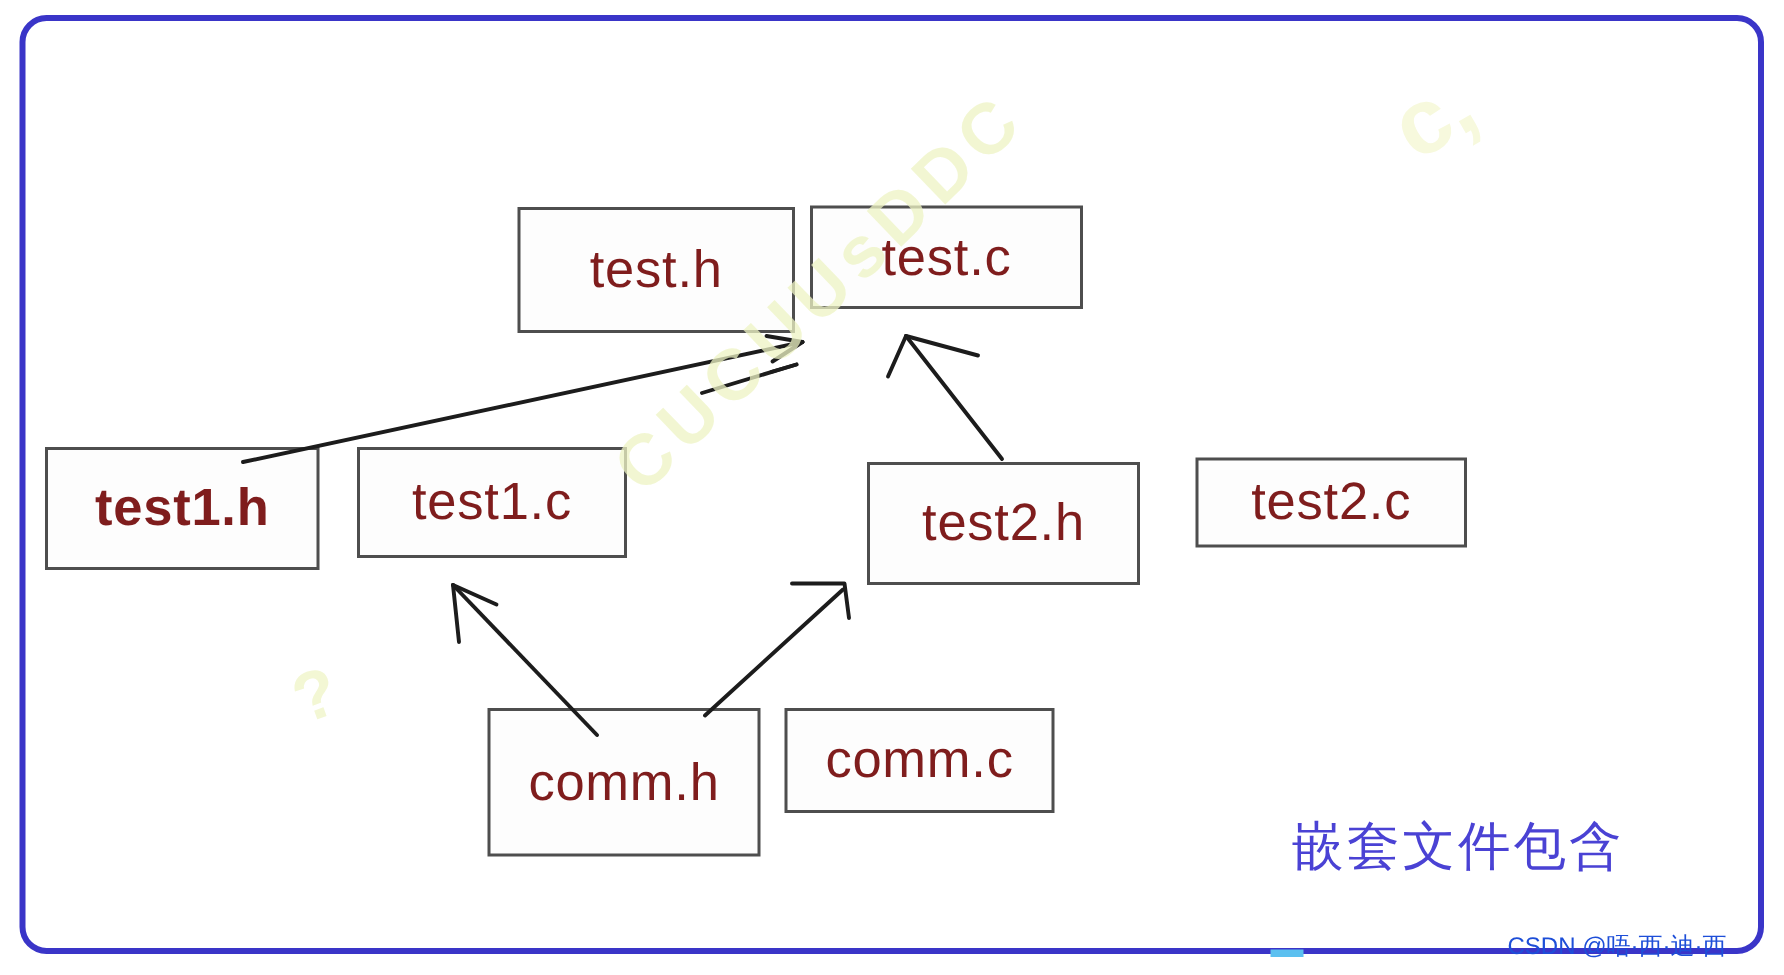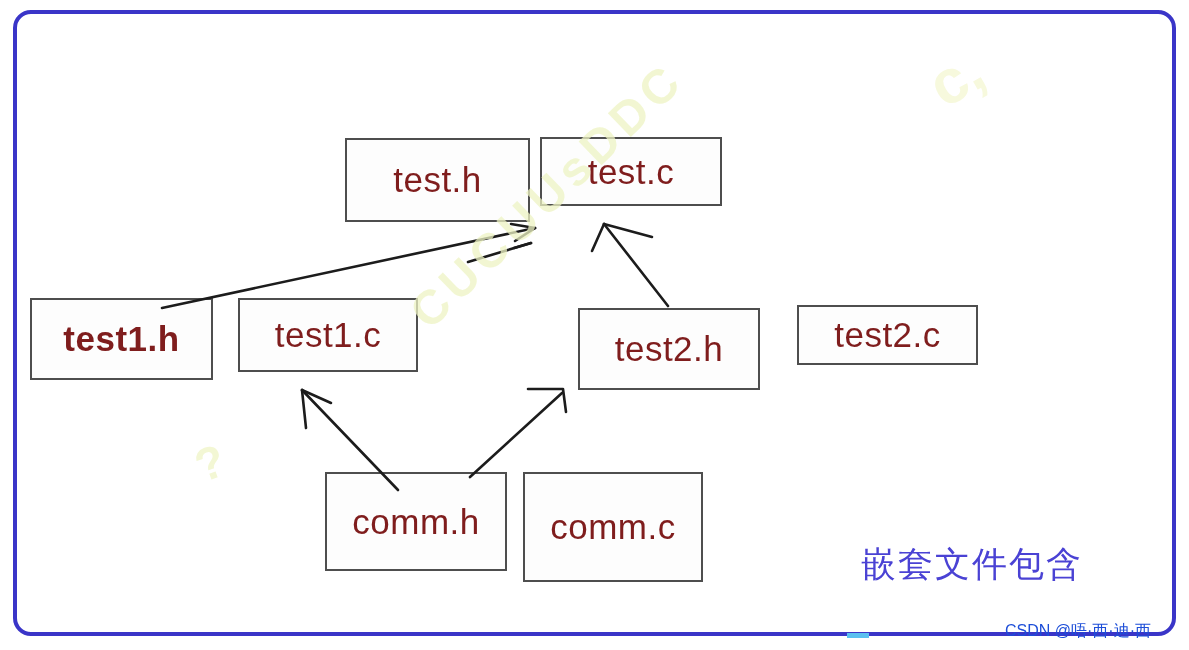--- a/index.html
+++ b/index.html
@@ -30,21 +30,21 @@
     z-index:1;
     box-sizing:border-box;
   }
   .n-test-h  {left:345px;top:138px;width:185px;height:84px;}
   .n-test-c  {left:540px;top:137px;width:182px;height:69px;}
   .n-test1-h {left:30px; top:298px;width:183px;height:82px;font-weight:bold;}
   .n-test1-c {left:238px;top:298px;width:180px;height:74px;}
   .n-test2-h {left:578px;top:308px;width:182px;height:82px;}
   .n-test2-c {left:797px;top:305px;width:181px;height:60px;}
   .n-comm-h  {left:325px;top:472px;width:182px;height:99px;}
-  .n-comm-c  {left:523px;top:472px;width:180px;height:110px;}
+  .n-comm-c  {left:523px;top:472px;width:180px;height:70px;}
   .arrows{
     position:absolute;left:0;top:0;z-index:2;
     pointer-events:none;
   }
   .arrows path{
     stroke:#1c1c1c;
     stroke-width:2.6;
     fill:none;
     stroke-linecap:round;
     stroke-linejoin:round;

